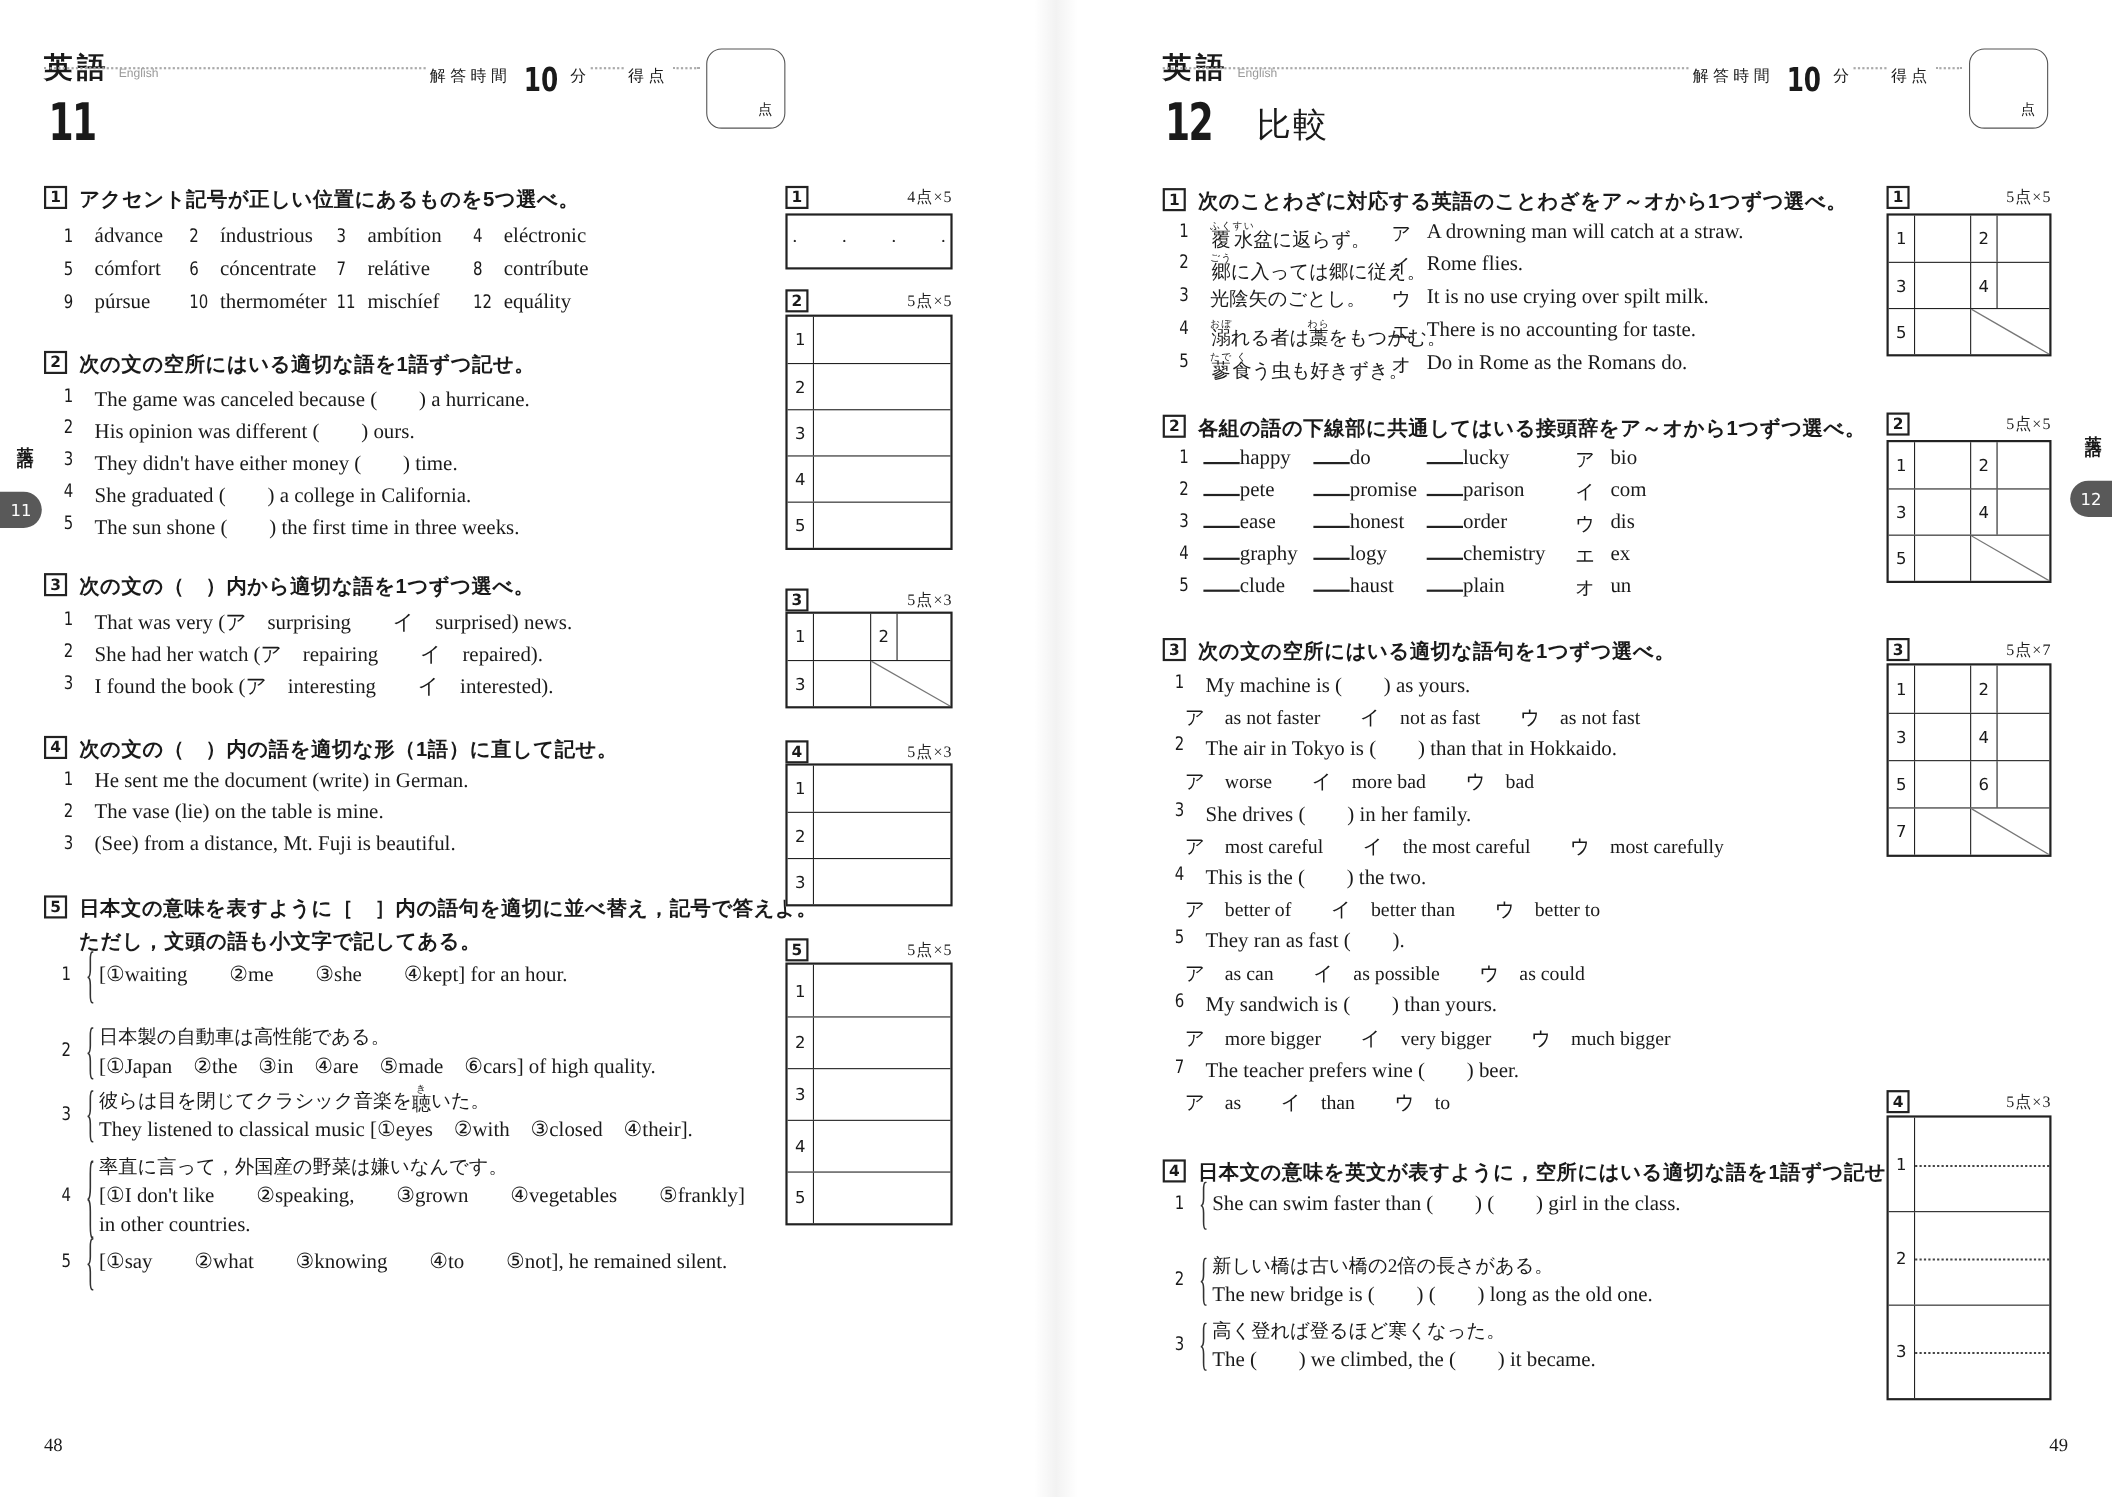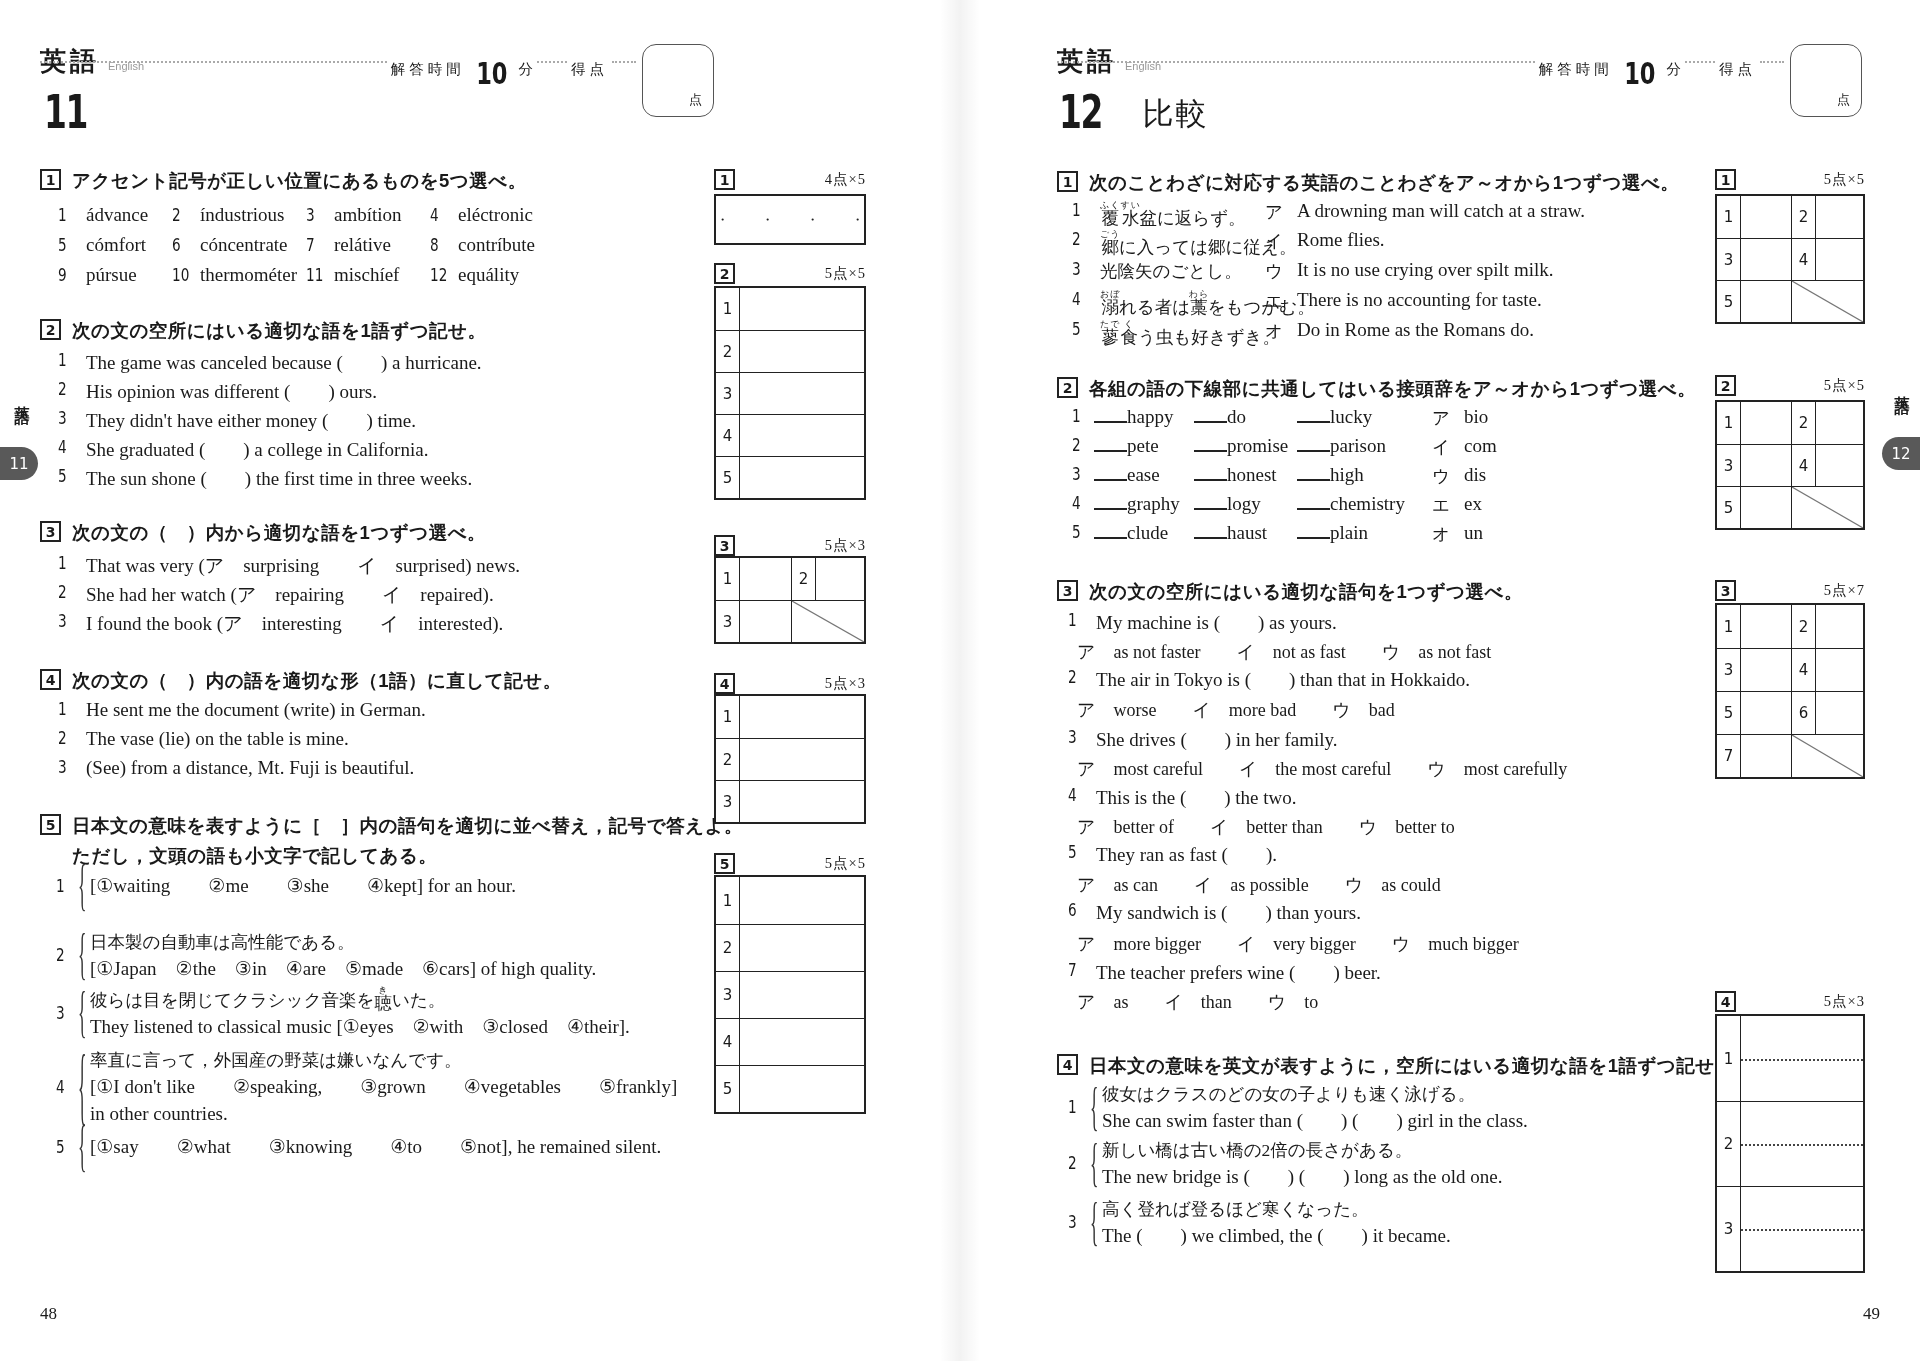--- a/index.html
+++ b/index.html
@@ -427,21 +427,21 @@
         <span class="etext abs" style="left:22px"><span class="blank"></span><span>pete</span></span>
         <span class="etext abs" style="left:122px"><span class="blank"></span><span>promise</span></span>
         <span class="etext abs" style="left:225px"><span class="blank"></span><span>parison</span></span>
         <span class="jtext abs" style="left:360px">イ</span>
         <span class="etext abs" style="left:392px">com</span>
       </div>
     <div class="abs" style="left:112px;top:464px">
         <span class="qn abs" style="left:0">3</span>
         <span class="etext abs" style="left:22px"><span class="blank"></span><span>ease</span></span>
         <span class="etext abs" style="left:122px"><span class="blank"></span><span>honest</span></span>
-        <span class="etext abs" style="left:225px"><span class="blank"></span><span>high</span></span>
+        <span class="etext abs" style="left:225px"><span class="blank"></span><span>order</span></span>
         <span class="jtext abs" style="left:360px">ウ</span>
         <span class="etext abs" style="left:392px">dis</span>
       </div>
     <div class="abs" style="left:112px;top:493px">
         <span class="qn abs" style="left:0">4</span>
         <span class="etext abs" style="left:22px"><span class="blank"></span><span>graphy</span></span>
         <span class="etext abs" style="left:122px"><span class="blank"></span><span>logy</span></span>
         <span class="etext abs" style="left:225px"><span class="blank"></span><span>chemistry</span></span>
         <span class="jtext abs" style="left:360px">エ</span>
         <span class="etext abs" style="left:392px">ex</span>
@@ -496,21 +496,20 @@
     <div class="abs etext" style="left:117px;top:990px;font-size:18px">ア　as　　イ　than　　ウ　to</div>
 
     <div class="sec-head abs" style="left:97px;top:1053px">
       <span class="sec-num">4</span>
       <span class="sec-inst">日本文の意味を英文が表すように，空所にはいる適切な語を1語ずつ記せ。</span>
     </div>
     <div class="bgroup" style="left:108px;top:1080px;--sy:2.4">
       <span class="qn">1</span>
       <span class="brace"></span>
       <div class="blines">
-        <div class="bl jtext">彼女はクラスのどの女の子よりも速く泳げる。</div>
         <div class="bl etext">She can swim faster than (　　) (　　) girl in the class.</div>
       </div>
     </div>
     <div class="bgroup" style="left:108px;top:1136px;--sy:2.4">
       <span class="qn">2</span>
       <span class="brace"></span>
       <div class="blines">
         <div class="bl jtext">新しい橋は古い橋の2倍の長さがある。</div>
         <div class="bl etext">The new bridge is (　　) (　　) long as the old one.</div>
       </div>

